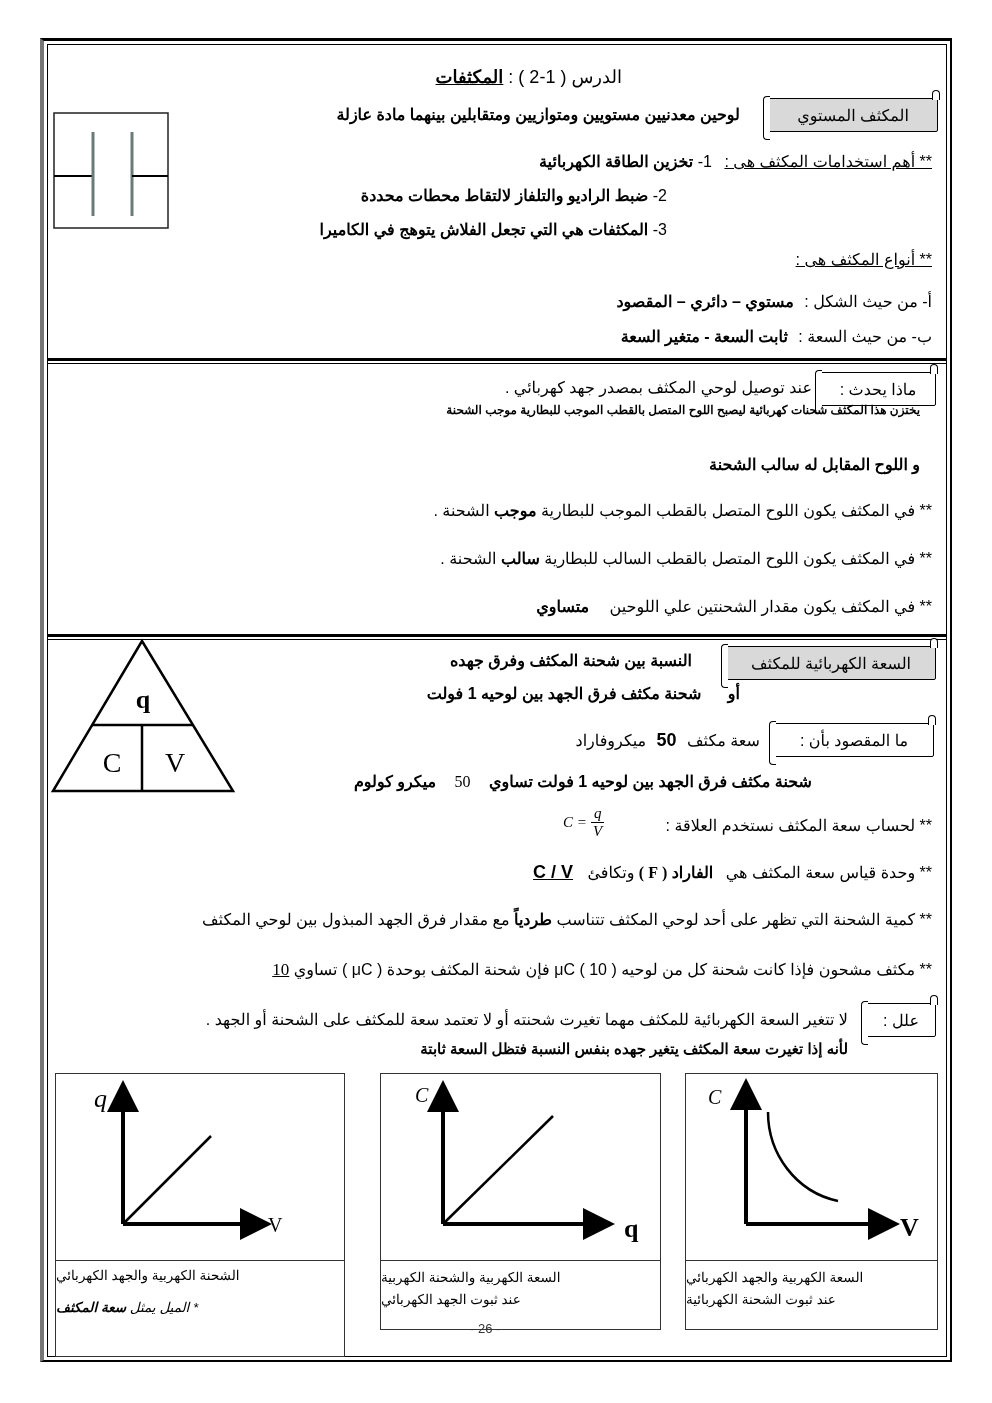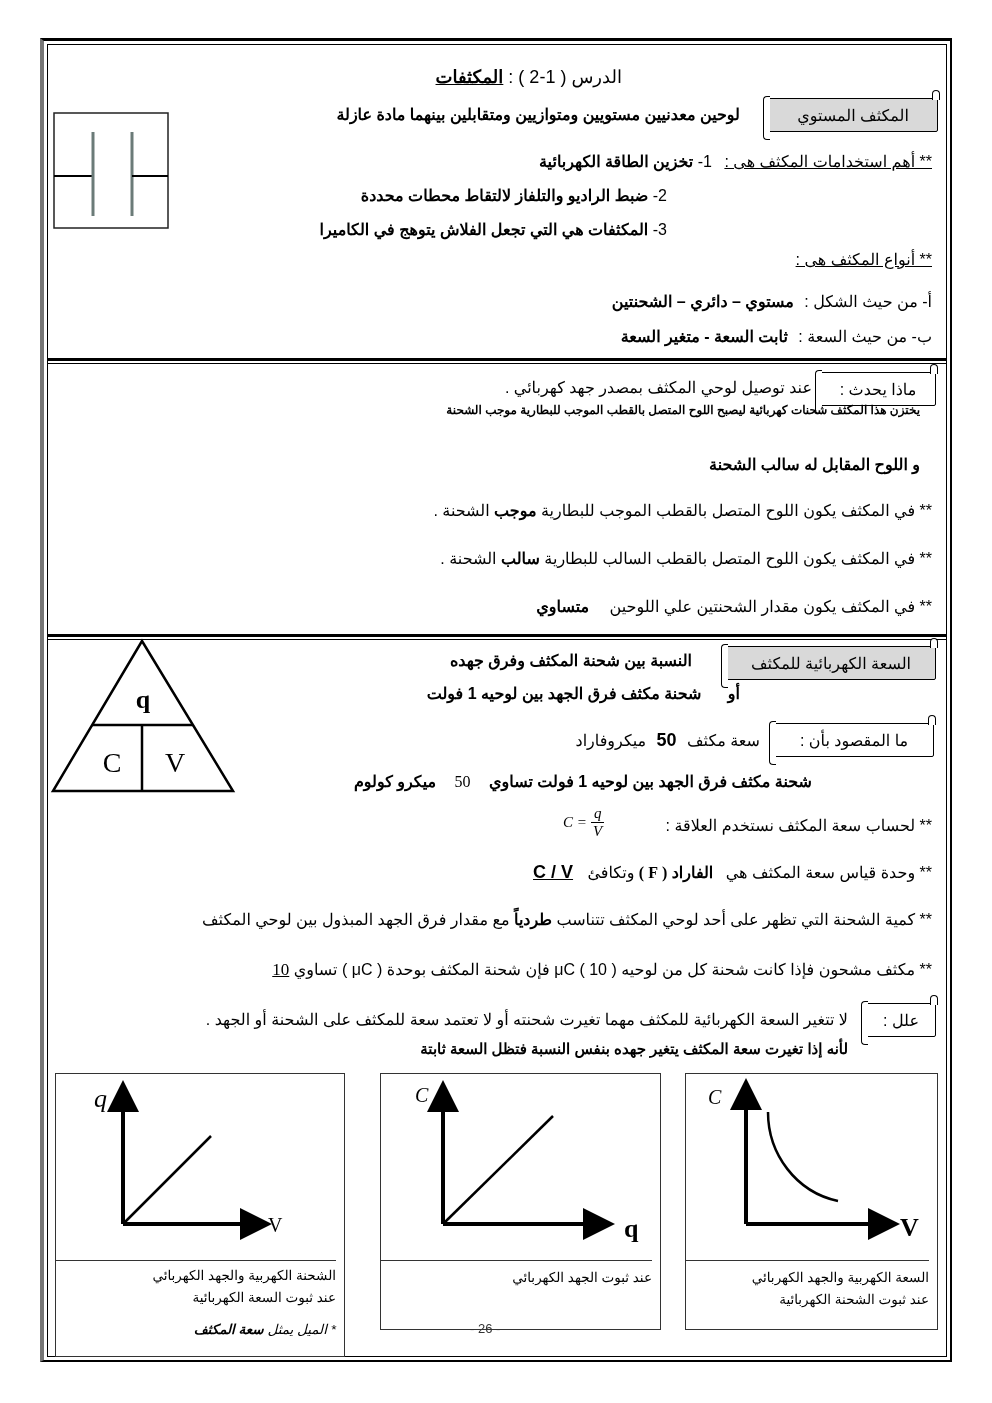--- a/index.html
+++ b/index.html
@@ -18,21 +18,21 @@
   .u { text-decoration: underline; }
   .scroll { position: absolute; height: 34px; background: #d9d9d9; border: 1.5px solid #000;
             border-radius: 2px; box-sizing: border-box; display: flex; align-items: center;
             justify-content: center; direction: rtl; font-size: 16px; }
   .scroll::before { content: ""; position: absolute; left: -6px; top: -3px; width: 6px; height: 42px;
             border: 1.5px solid #000; border-right: none; border-radius: 4px 0 0 4px; background: #fff; }
   .scroll::after { content: ""; position: absolute; right: -3px; top: -9px; width: 6px; height: 9px;
             border: 1.5px solid #000; border-bottom: none; border-radius: 4px 4px 0 0; background: #fff; }
   .scroll.white { background: #fff; }
   .graph-box { position: absolute; border: 1.5px solid #333; box-sizing: border-box; }
-  .graph-cap { position: absolute; left: 0; right: 8px; border-top: 1.5px solid #333; text-align: right;
+  .graph-cap { position: absolute; left: 0; right: 0; border-top: 1.5px solid #333; text-align: left;
                direction: rtl; font-size: 13.5px; line-height: 22px; }
   svg text { font-family: "Liberation Serif", serif; }
 </style>
 </head>
 <body>
 
 <div class="page">
   <div class="page-inner">
     <div class="sep" style="top:313px;"></div>
     <div class="sep" style="top:589px;"></div>
@@ -67,21 +67,21 @@
   <span class="heavy">ضبط الراديو والتلفاز لالتقاط محطات محددة</span>
 </div>
 <div class="abs rtl" style="right:325px; top:220px; font-size:16px;padding-left:48px;">
   <span>3-</span>
   <span class="heavy">المكثفات هي التي تجعل الفلاش يتوهج في الكاميرا</span>
 </div>
 
 <div class="abs rtl u" style="right:60px; top:250px; font-size:16px;">** أنواع المكثف هى :</div>
 <div class="abs rtl" style="right:60px; top:292px; font-size:16px;">
   <span>أ- من حيث الشكل :</span>
-  <span class="heavy" style="margin-right:6px;">مستوي – دائري – الشحنتين</span>
+  <span class="heavy" style="margin-right:6px;">مستوي – دائري – المقصود</span>
 </div>
 <div class="abs rtl" style="right:60px; top:327px; font-size:16px;">
   <span>ب- من حيث السعة :</span>
   <span class="heavy" style="margin-right:6px;">ثابت السعة - متغير السعة</span>
 </div>
 
 <div class="scroll white" style="left:820px; top:372px; width:116px;">
   <span>ماذا يحدث :</span>
 </div>
 <div class="abs rtl" style="right:180px; top:378px; font-size:16px;">عند توصيل لوحي المكثف بمصدر جهد كهربائي .</div>
@@ -179,37 +179,37 @@
         </marker>
     </defs>
     <line x1="67" y1="150" x2="67" y2="22" stroke="#000" stroke-width="4" marker-end="url(#arr)"></line>
     <line x1="67" y1="150" x2="200" y2="150" stroke="#000" stroke-width="4" marker-end="url(#arr)"></line>
     <line x1="67" y1="150" x2="155" y2="62" stroke="#000" stroke-width="2.5"></line>
     <text x="38" y="33" font-size="26" font-style="italic">q</text>
     <text x="212" y="158" font-size="20" font-family="Liberation Sans">V</text>
   </svg>
   <div class="graph-cap" style="top:186px; padding-top:4px;">
     <div>الشحنة الكهربية والجهد الكهربائي</div>
-    <div>عند ثبوت السعة الكهربائية</div>
     <div style="margin-top:10px;font-style:italic;">
       <span>* الميل يمثل</span>
       <span class="heavy">سعة المكثف</span>
     </div>
   </div>
 </div>
 
 <div class="graph-box" style="left:380px; top:1073px; width:281px; height:257px;">
   <svg class="abs" style="left:0; top:0;" width="278" height="180">
     <line x1="62" y1="150" x2="62" y2="22" stroke="#000" stroke-width="4" marker-end="url(#arr)"></line>
     <line x1="62" y1="150" x2="218" y2="150" stroke="#000" stroke-width="4" marker-end="url(#arr)"></line>
     <line x1="62" y1="150" x2="172" y2="42" stroke="#000" stroke-width="2.5"></line>
     <text x="34" y="28" font-size="20" font-style="italic">C</text>
     <text x="243" y="163" font-size="26" font-weight="bold">q</text>
   </svg>
   <div class="graph-cap" style="top:186px; padding-top:6px;">
+    <div>السعة الكهربية والشحنة الكهربية</div>
     <div>عند ثبوت الجهد الكهربائي</div>
   </div>
 </div>
 
 <div class="graph-box" style="left:685px; top:1073px; width:253px; height:257px;">
   <svg class="abs" style="left:0; top:0;" width="250" height="180">
     <line x1="60" y1="150" x2="60" y2="20" stroke="#000" stroke-width="4" marker-end="url(#arr)"></line>
     <line x1="60" y1="150" x2="198" y2="150" stroke="#000" stroke-width="4" marker-end="url(#arr)"></line>
     <path d="M82,38 C82,80 110,118 152,127" fill="none" stroke="#000" stroke-width="2.5"></path>
     <text x="22" y="30" font-size="20" font-style="italic">C</text>

